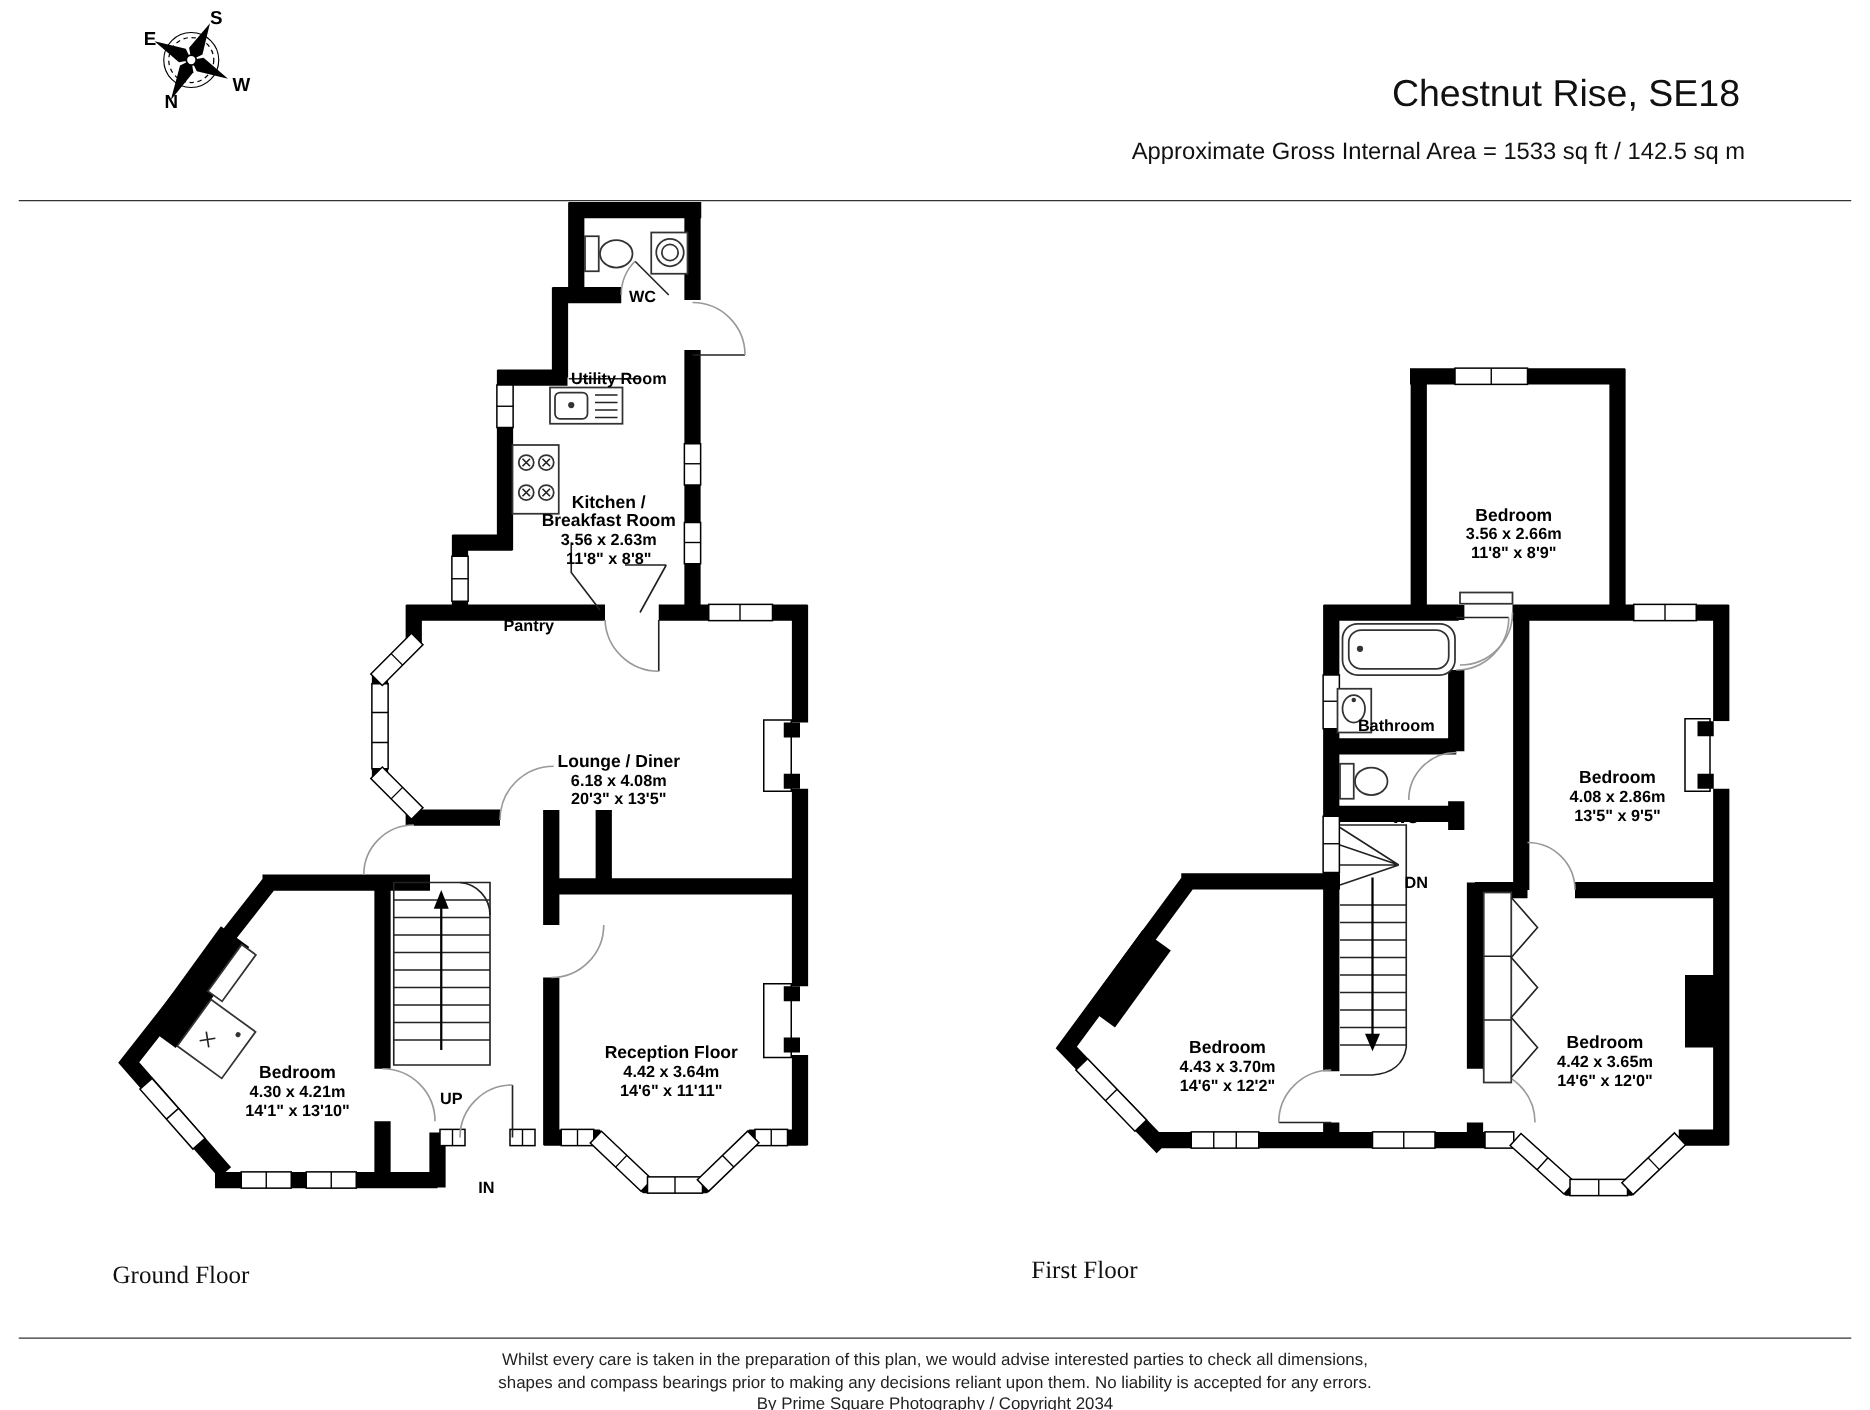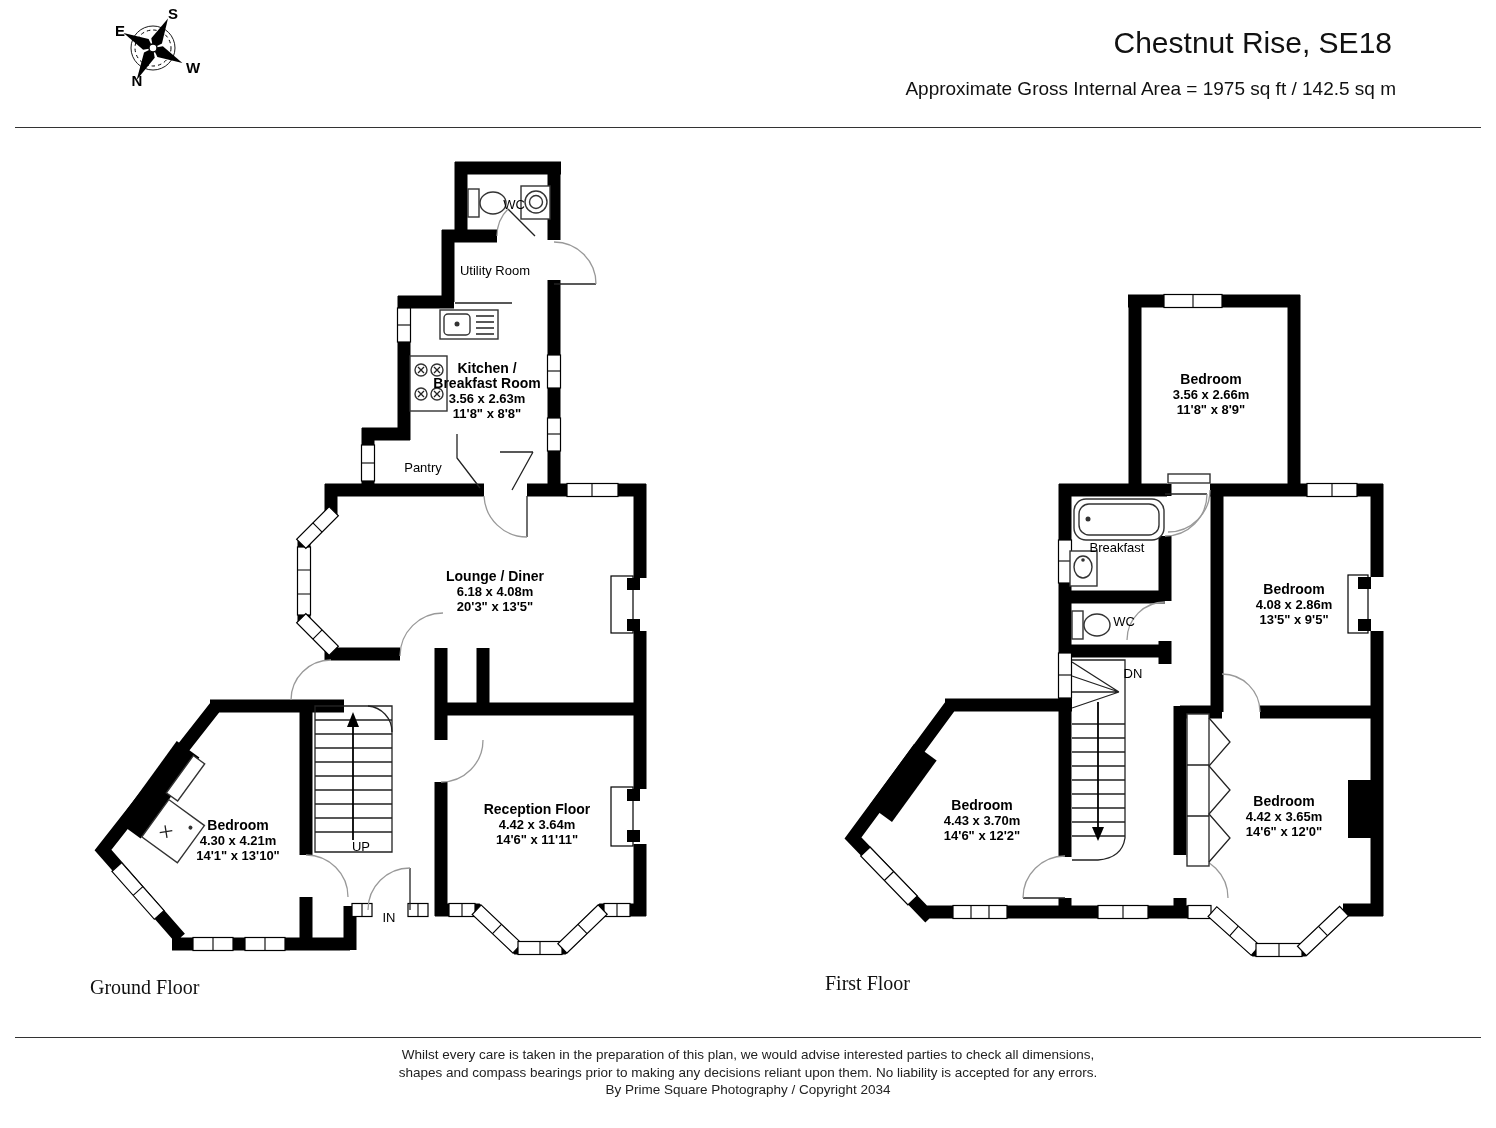--- a/index.html
+++ b/index.html
@@ -1,25 +1,25 @@
 <!DOCTYPE html>
 <html><head>
 <meta charset="utf-8">
 <style>
   html,body{margin:0;padding:0;background:#fff;}
   #page{position:relative;width:1496px;height:1128px;background:#fff;overflow:hidden;
         font-family:"Liberation Sans","DejaVu Sans",sans-serif;color:#000;}
-  .abs{position:absolute;}
+  .abs{position:absolute;margin-top:33px;}
   #title{top:26px;right:104px;font-size:30px;font-weight:400;color:#111;}
   #subtitle{top:78px;right:100px;font-size:19px;font-weight:400;color:#111;}
   .rule{height:0;border-top:1.4px solid #333;left:15px;width:1466px;}
   .room-label{transform:translate(-50%,-50%);text-align:center;line-height:15px;white-space:nowrap;}
   .rn{font-size:14px;font-weight:700;}
   .rd{font-size:13px;font-weight:700;}
-  .mini{transform:translate(-50%,-50%);font-size:13px;font-weight:400;white-space:nowrap;}
+  .mini{transform:translate(-50%,-50%);font-size:13px;font-weight:700;white-space:nowrap;}
   .floor-label{font-size:20px;font-weight:400;color:#111;font-family:Liberation Serif, serif;}
   #footer{left:0;width:100%;top:1046px;text-align:center;font-size:13.5px;line-height:17.5px;color:#222;}
   svg{position:absolute;left:0;top:0;}
   .wall{stroke:#000;stroke-width:13;fill:none;}
   .thin{stroke:#222;stroke-width:1.3;fill:none;}
   .arc{stroke:#999;stroke-width:1.3;fill:none;}
   .win{fill:#fff;stroke:#000;stroke-width:1.2;}
   .wline{stroke:#000;stroke-width:1.1;}
   .fx{fill:#fff;stroke:#333;stroke-width:1.4;}
   .blk{fill:#000;stroke:none;}
@@ -277,21 +277,21 @@
         <path class="thin" d="M 1209 718 L 1230 742 L 1209 766 L 1230 790 L 1209 814 L 1230 838 L 1209 862"></path>
       </g>
       <g transform="translate(903,783) rotate(-54)">
         <rect class="blk" x="-38" y="-14" width="76" height="28"></rect>
       </g>
       <rect class="blk" x="1348" y="780" width="24" height="58"></rect>
     </g>
   </svg>
 
   <div class="abs" id="title">Chestnut Rise, SE18</div>
-  <div class="abs" id="subtitle">Approximate Gross Internal Area = 1975 sq ft / 142.5 sq m</div>
+  <div class="abs" id="subtitle">Approximate Gross Internal Area = 1533 sq ft / 142.5 sq m</div>
   <div class="abs rule" style="top:127px"></div>
   <div class="abs rule" style="top:1037px"></div>
 
   <div class="abs mini" style="left:514px;top:204px">WC</div>
   <div class="abs mini" style="left:495px;top:270px">Utility Room</div>
   <div class="abs room-label" style="left:487px;top:391px">
     <div class="rn">Kitchen /</div>
     <div class="rn">Breakfast Room</div>
     <div class="rd">3.56 x 2.63m</div>
     <div class="rd">11'8" x 8'8"</div>
@@ -314,21 +314,21 @@
   </div>
   <div class="abs mini" style="left:361px;top:846px">UP</div>
   <div class="abs mini" style="left:389px;top:917px">IN</div>
   <div class="abs floor-label" style="left:90px;top:976px">Ground Floor</div>
 
   <div class="abs room-label" style="left:1211px;top:394px">
     <div class="rn">Bedroom</div>
     <div class="rd">3.56 x 2.66m</div>
     <div class="rd">11'8" x 8'9"</div>
   </div>
-  <div class="abs mini" style="left:1117px;top:547px">Breakfast</div>
+  <div class="abs mini" style="left:1117px;top:547px">Bathroom</div>
   <div class="abs mini" style="left:1124px;top:621px">WC</div>
   <div class="abs mini" style="left:1133px;top:673px">DN</div>
   <div class="abs room-label" style="left:1294px;top:604px">
     <div class="rn">Bedroom</div>
     <div class="rd">4.08 x 2.86m</div>
     <div class="rd">13'5" x 9'5"</div>
   </div>
   <div class="abs room-label" style="left:982px;top:820px">
     <div class="rn">Bedroom</div>
     <div class="rd">4.43 x 3.70m</div>

